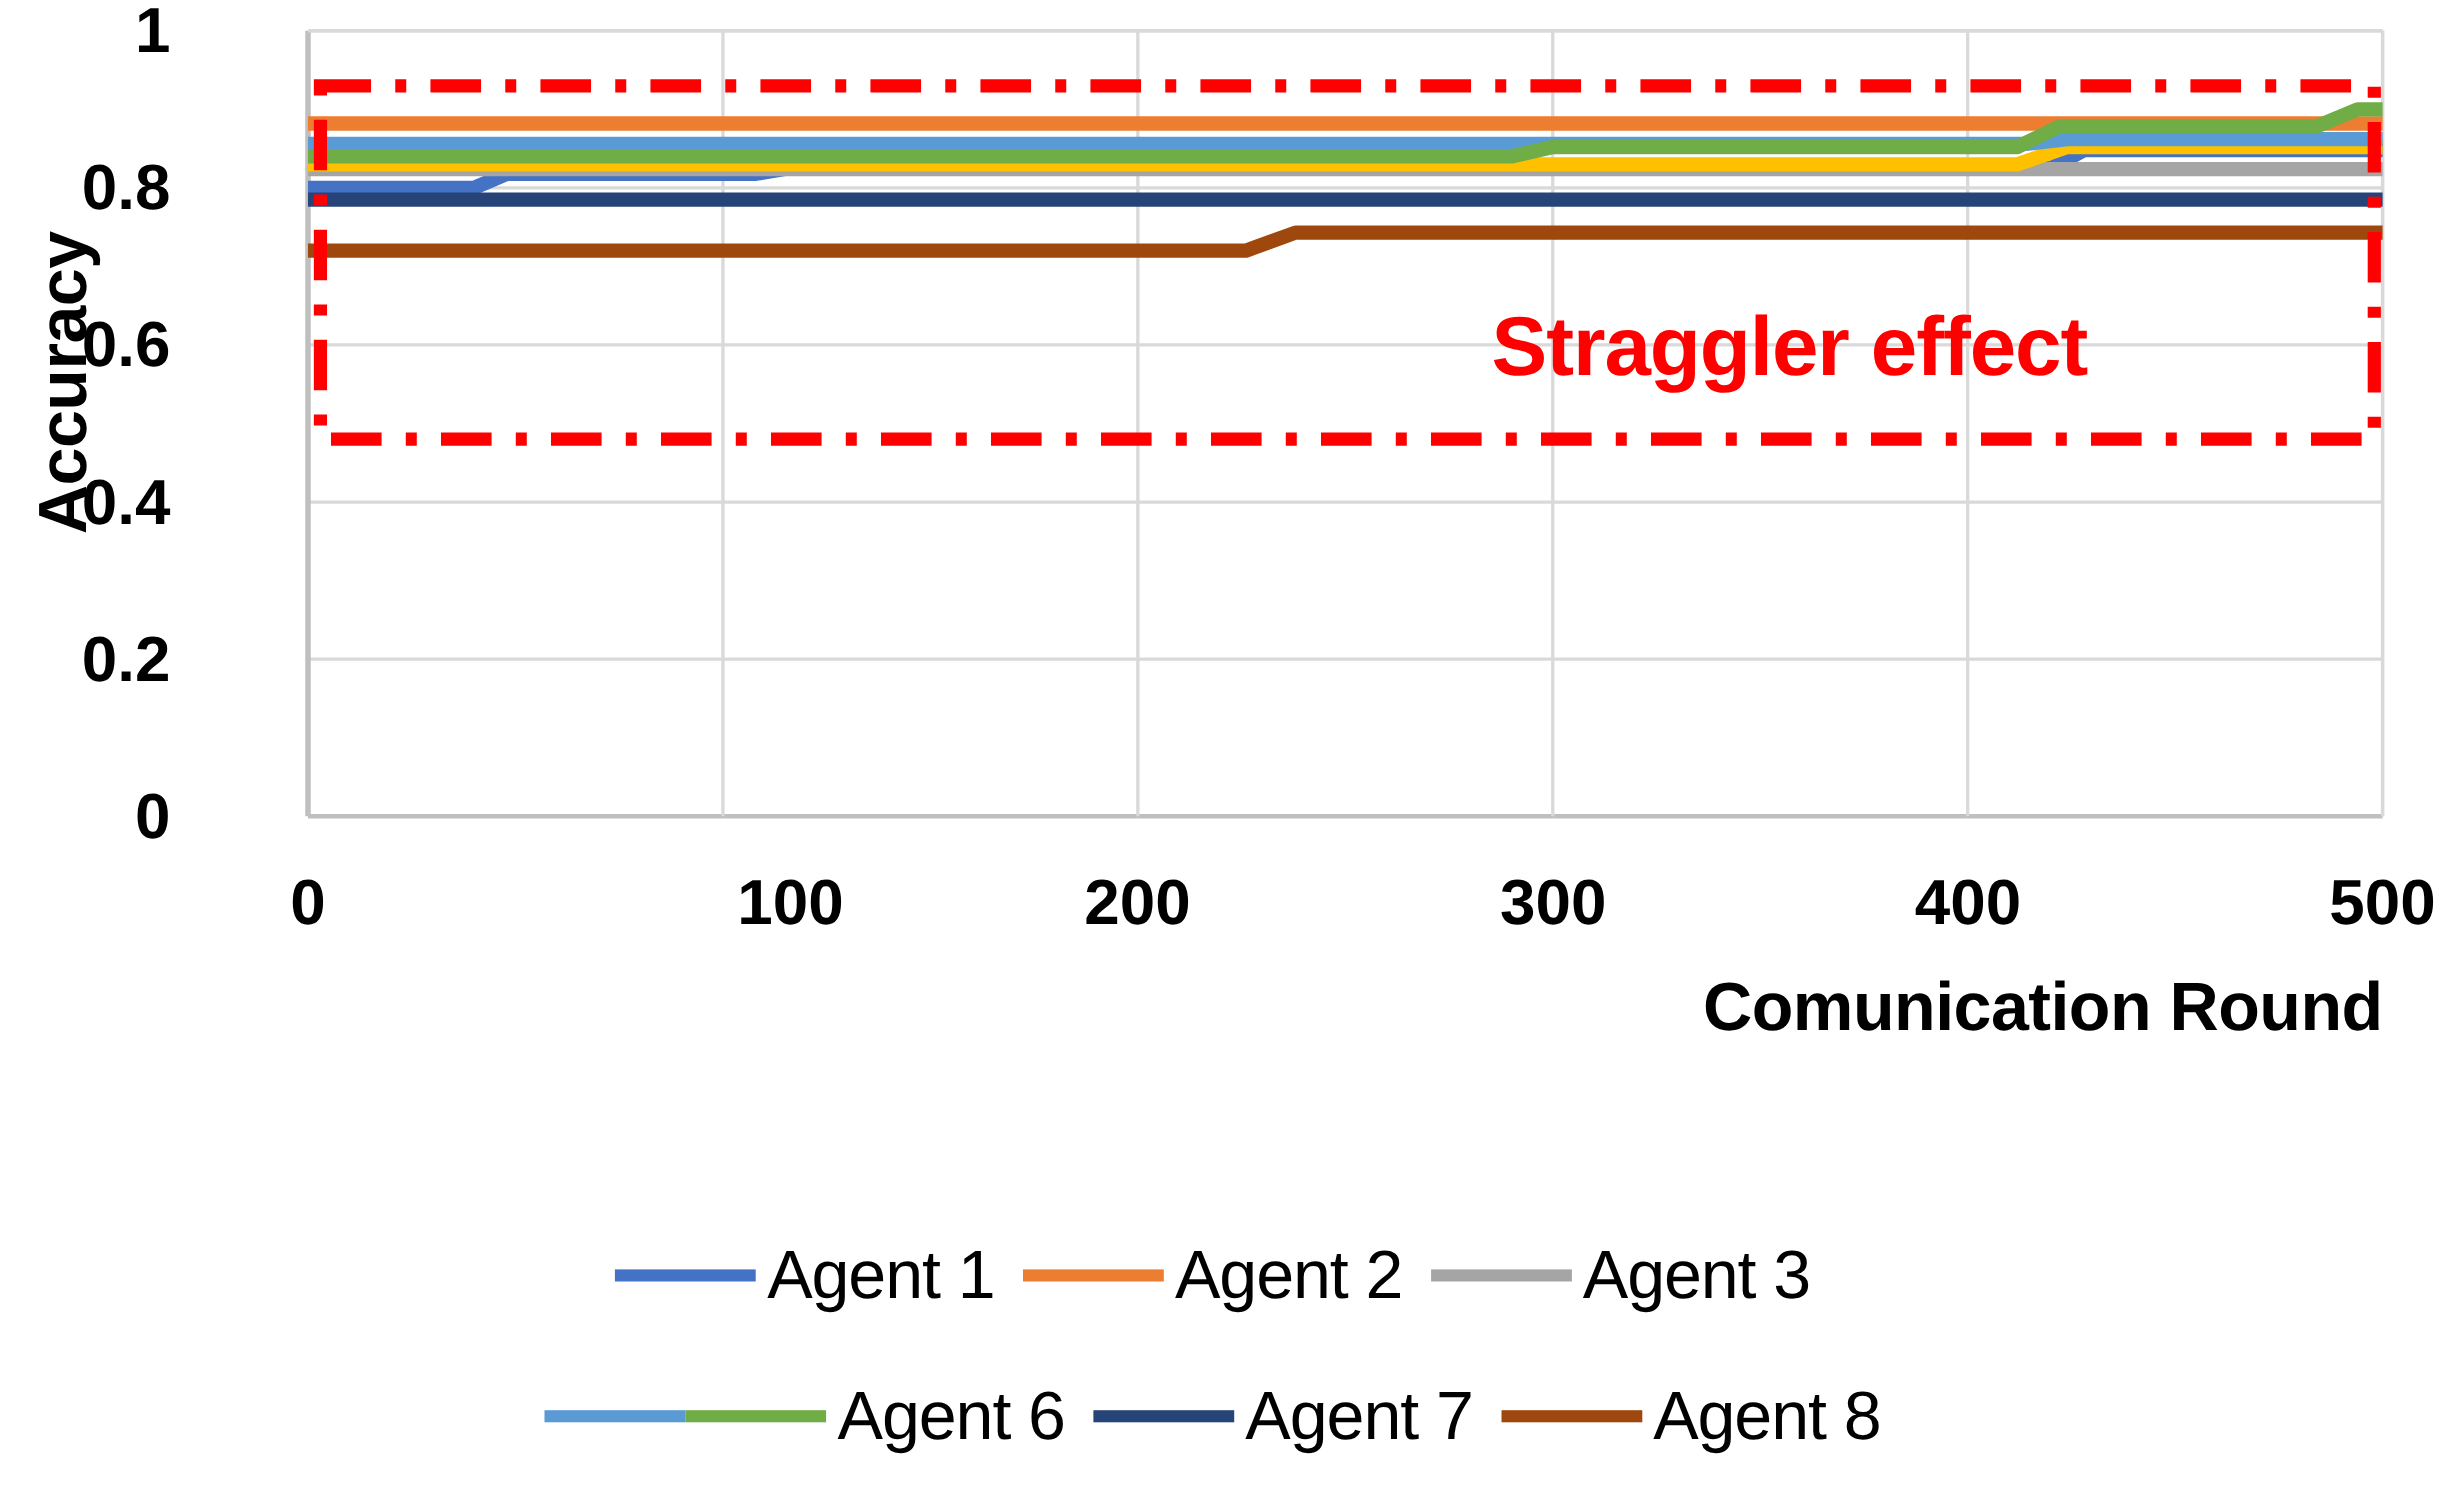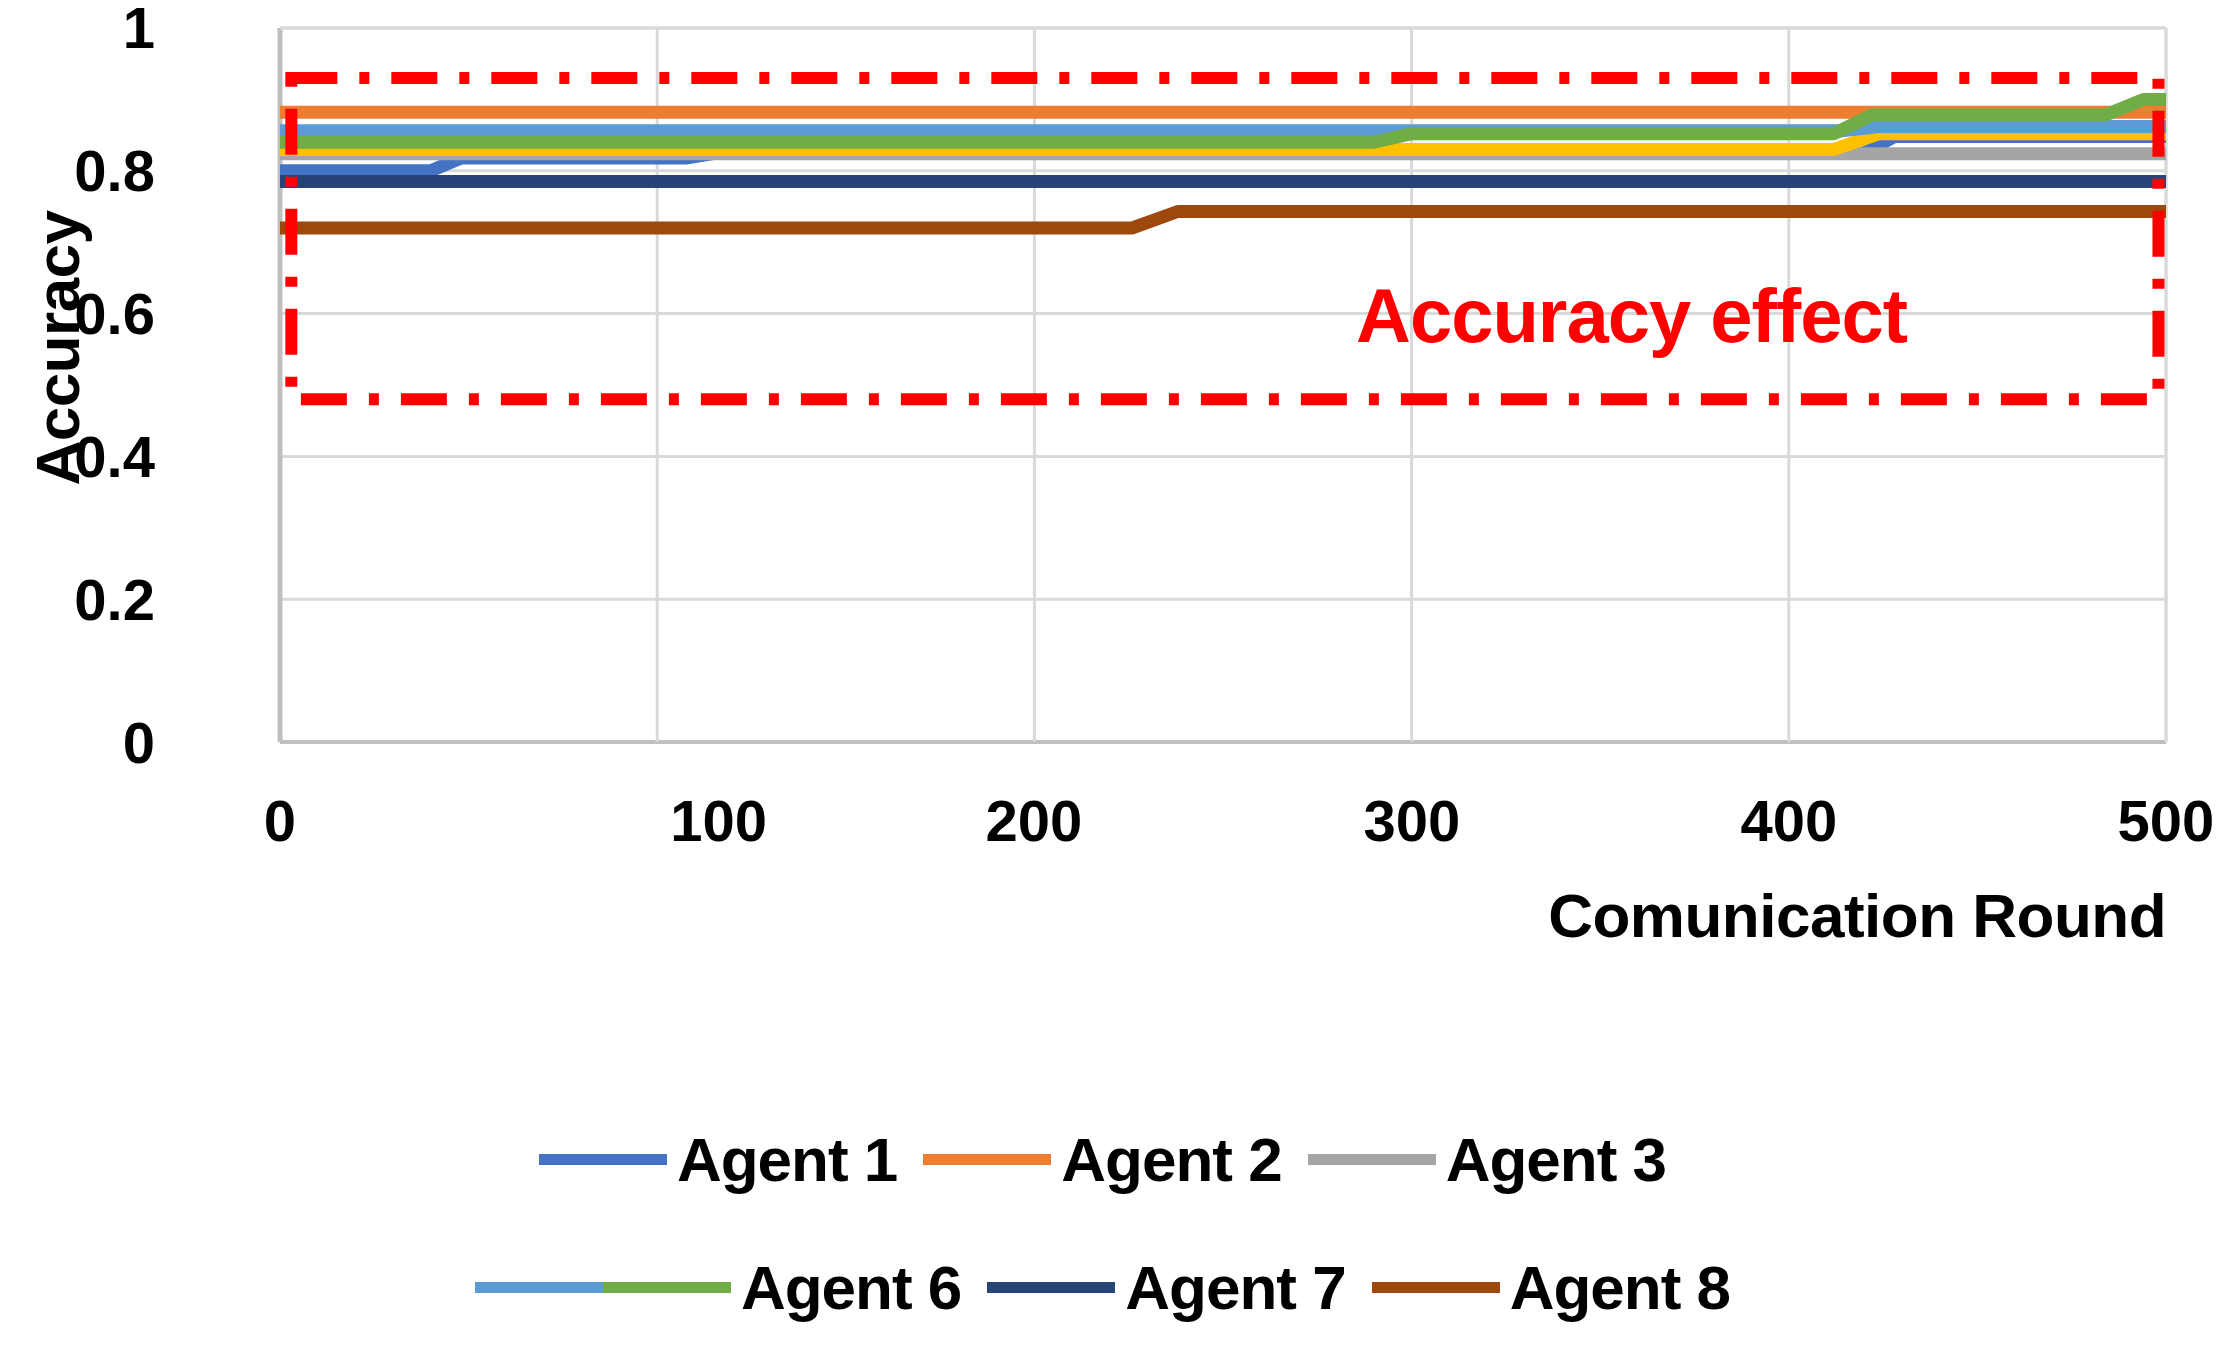--- a/index.html
+++ b/index.html
@@ -32,21 +32,21 @@
   .legend{
     position:absolute;left:0;top:1095px;width:2231px;
   }
   .legend-row{
     display:flex;justify-content:center;align-items:center;
     height:128px;
   }
   .legend-item{display:flex;align-items:center;}
   .legend-swatch{width:128px;height:11px;display:block;}
   .legend-text{
-    font-size:62px;font-weight:700;color:#000;white-space:nowrap;
+    font-size:62px;font-weight:400;color:#000;white-space:nowrap;
     padding-left:10px;padding-right:26px;letter-spacing:-1px;
   }
 </style>
 </head>
 <body>
 
 <div id="root">
 
   <div class="plot-wrap">
 
@@ -87,21 +87,21 @@
         <polyline points="280.00,112.25 2166.00,112.25" fill="none" stroke="#ED7D31" stroke-width="13" stroke-linejoin="round" stroke-linecap="butt"></polyline>
         <polyline points="280.00,153.66 2166.00,153.66" fill="none" stroke="#A5A5A5" stroke-width="13" stroke-linejoin="round" stroke-linecap="butt"></polyline>
         <polyline points="280.00,149.38 1834.06,149.38 1879.33,133.67 2166.00,133.67" fill="none" stroke="#FFC000" stroke-width="13" stroke-linejoin="round" stroke-linecap="butt"></polyline>
         <polyline points="280.00,130.82 1841.61,130.82 1879.33,126.53 2166.00,126.53" fill="none" stroke="#5B9BD5" stroke-width="13" stroke-linejoin="round" stroke-linecap="butt"></polyline>
         <polyline points="280.00,142.24 1373.88,142.24 1411.60,133.67 1834.06,133.67 1871.78,115.11 2105.65,115.11 2143.37,99.40 2166.00,99.40" fill="none" stroke="#70AD47" stroke-width="13" stroke-linejoin="round" stroke-linecap="butt"></polyline>
         <polyline points="280.00,181.51 2166.00,181.51" fill="none" stroke="#264478" stroke-width="13" stroke-linejoin="round" stroke-linecap="butt"></polyline>
         <polyline points="280.00,227.92 1132.47,227.92 1177.74,211.50 2166.00,211.50" fill="none" stroke="#9E480E" stroke-width="13" stroke-linejoin="round" stroke-linecap="butt"></polyline>
         <rect x="291.316" y="77.98000000000002" width="1867.14" height="321.3" fill="none" stroke="#FF0000" stroke-width="12" stroke-dasharray="46,22,10,22"></rect>
       </svg>
 
-    <div id="straggler-anno" style="position:absolute;color:#FF0000;font-size:76px;font-weight:700;letter-spacing:-1px;white-space:nowrap;left:1356px;top:272px;">Accuracy effect</div>
+    <div id="straggler-anno" style="position:absolute;color:#FF0000;font-size:76px;font-weight:700;letter-spacing:-1px;white-space:nowrap;left:1356px;top:272px;">Straggler effect</div>
   </div>
 
   <div class="legend">
     <div class="legend-row" id="legend-row-1">
         <div class="legend-item">
           <span class="legend-swatch" style="background: rgb(68, 114, 196);"></span>
           <span class="legend-text">Agent 1</span>
         </div>
         <div class="legend-item">
           <span class="legend-swatch" style="background: rgb(237, 125, 49);"></span>

